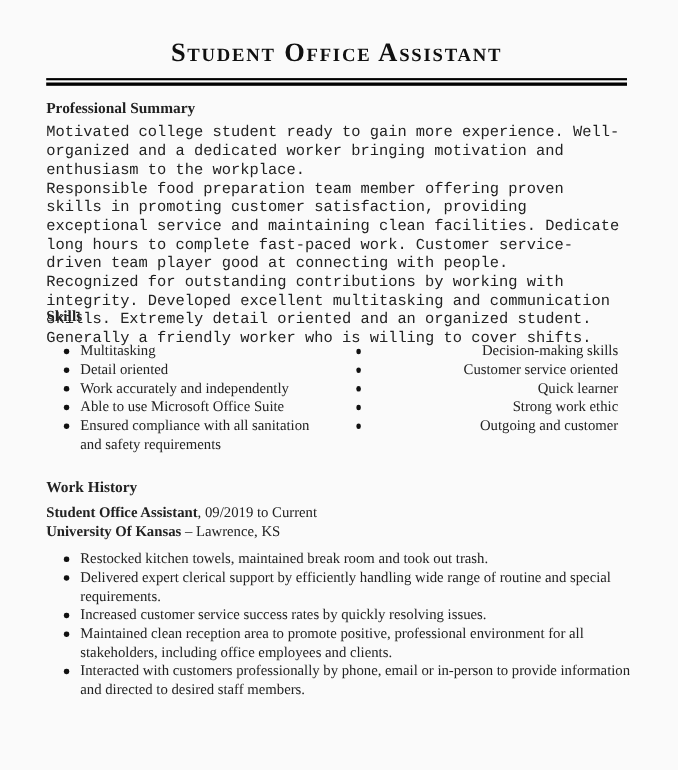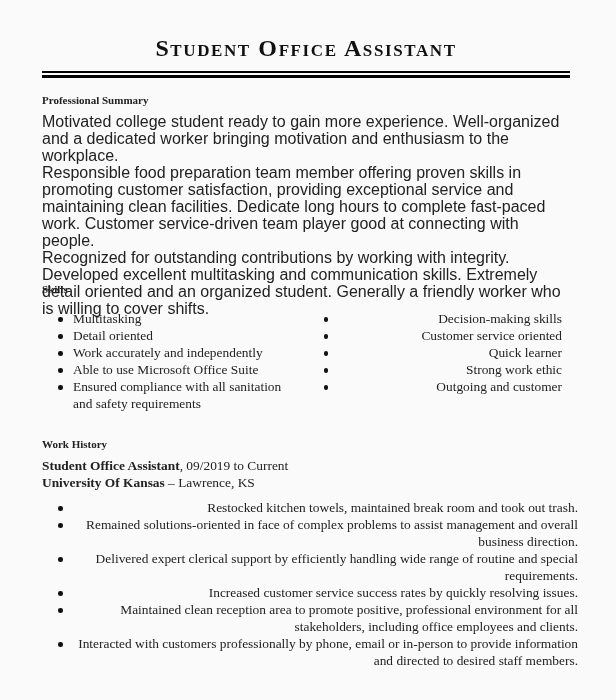--- a/index.html
+++ b/index.html
@@ -20,43 +20,43 @@
     font-variant: small-caps;
     letter-spacing: 1.6px;
     color: #111;
     line-height: 28px;
   }
   .rule-thin { position: absolute; top: 71px; left: 0; width: 528px; height: 1.5px; background: #000; }
   .rule-thick { position: absolute; top: 74.5px; left: 0; width: 528px; height: 3.5px; background: #000; }
   .section-h {
     position: absolute; left: 0;
     font-family: "Liberation Serif", serif;
-    font-weight: bold; font-size: 11px; color: #222;
+    font-weight: bold; font-size: 14px; color: #222;
     line-height: 20px;
   }
   .para {
     position: absolute; left: 0; width: 528px;
-    font-family: Liberation Sans, sans-serif;
-    font-size: 16px; line-height: 17px; color: #222;
+    font-family: Liberation Mono, monospace;
+    font-size: 14px; line-height: 17px; color: #222;
   }
   .para p { margin: 0; }
   ul { margin: 8px; padding: 0; list-style: none; }
   li { position: relative; padding-left: 23px; }
   li::before {
     content: ""; position: absolute; left: 8px; top: 7px;
     width: 4.5px; height: 4.5px; border-radius: 50%; background: #111;
   }
   .skills { position: absolute; top: 302px; left: 0; width: 528px; display: flex; font-family: "Liberation Serif", serif; font-size: 13.4px; line-height: 17px; }
   .skills .col1 { width: 266px; }
   .skills .col2 { width: 262px; text-align: right; }
   .job-title-line, .job-company-line {
     position: absolute; left: 0; font-family: "Liberation Serif", serif; font-size: 13.4px; line-height: 17px;
   }
   .bold { font-weight: bold; }
-  .work-list { position: absolute; top: 491px; left: 0; width: 528px; font-family: "Liberation Serif", serif; font-size: 13.4px; line-height: 17px; text-align: right; }
+  .work-list { position: absolute; top: 491px; left: 0; width: 528px; font-family: "Liberation Serif", serif; font-size: 13.4px; line-height: 17px; }
 </style>
 </head>
 <body>
 
 <div class="page">
   <div class="title">Student Office Assistant</div>
   <div class="rule-thin"></div>
   <div class="rule-thick"></div>
 
   <div class="section-h" style="top:90px">Professional Summary</div>
@@ -86,19 +86,18 @@
 
   <div class="section-h" style="top:434px">Work History</div>
   <div class="job-title-line" style="top:457px">
     <span class="bold">Student Office Assistant</span><span>, 09/2019 to Current</span>
   </div>
   <div class="job-company-line" style="top:474px">
     <span class="bold">University Of Kansas</span><span> – Lawrence, KS</span>
   </div>
   <ul class="work-list">
     <li>Restocked kitchen towels, maintained break room and took out trash.</li>
-    <li>Remained solutions-oriented in face of complex problems to assist management and overall business direction.</li>
     <li>Delivered expert clerical support by efficiently handling wide range of routine and special requirements.</li>
     <li>Increased customer service success rates by quickly resolving issues.</li>
     <li>Maintained clean reception area to promote positive, professional environment for all stakeholders, including office employees and clients.</li>
     <li>Interacted with customers professionally by phone, email or in-person to provide information and directed to desired staff members.</li>
   </ul>
 </div>
 
 </body></html>

